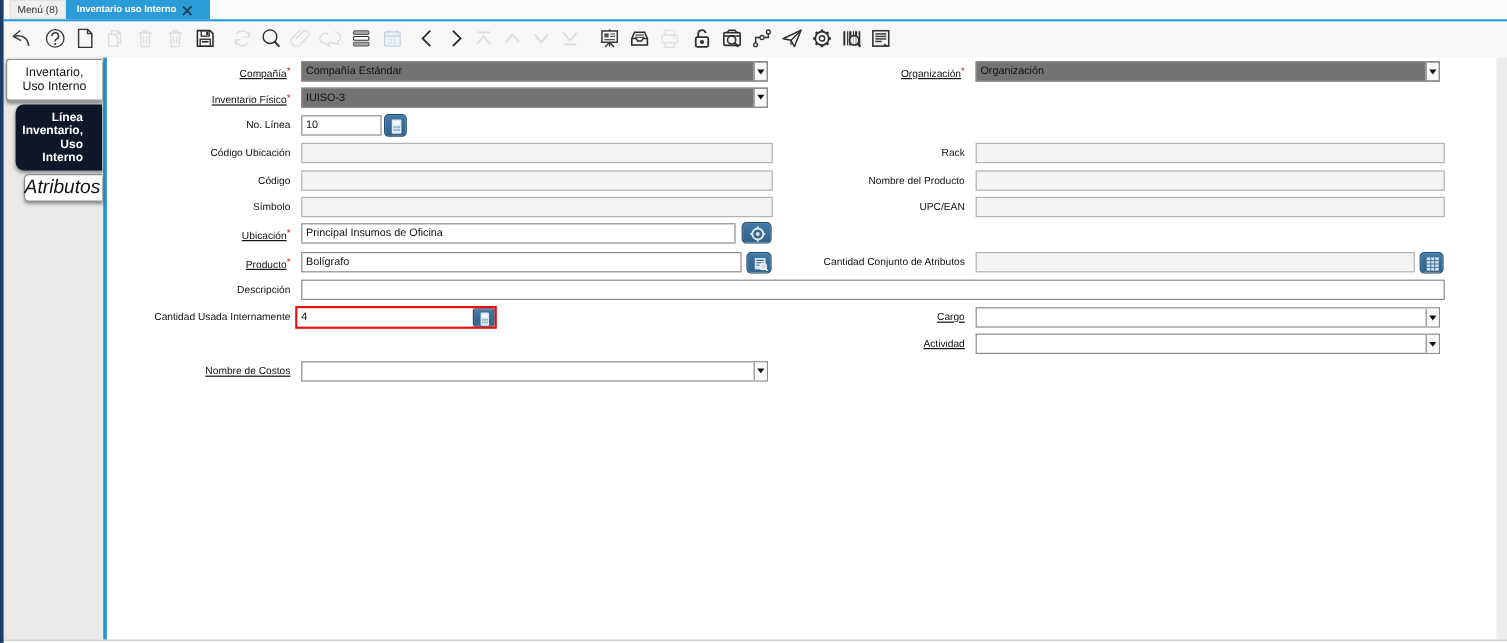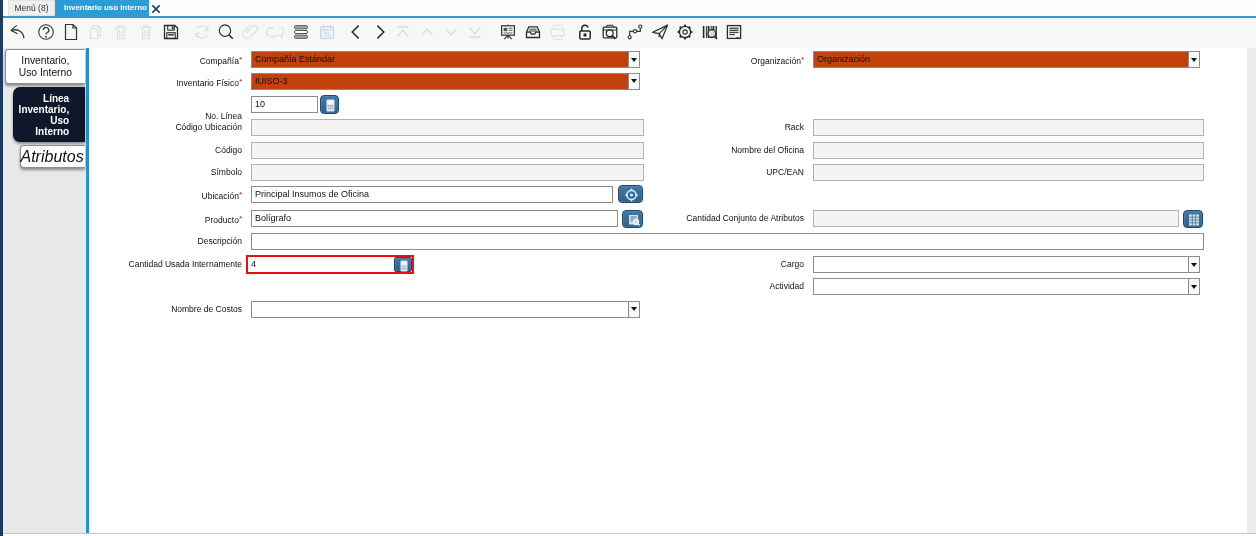--- a/index.html
+++ b/index.html
@@ -3,39 +3,39 @@
 <meta charset="utf-8">
 <style>
 *{margin:0;padding:0;box-sizing:border-box}
 html,body{width:1256px;height:536px;overflow:hidden}
 body{font-family:"Liberation Sans",sans-serif;background:#fff;position:relative}
 .abs{position:absolute}
 
 #navstrip{left:0;top:0;width:2.5px;height:536px;background:#1b3c63;z-index:5}
 #tabbar{left:3px;top:0;width:1253px;height:16px;background:#fcfcfc}
 #tabmenu{left:8px;top:0;width:47px;height:16px;background:#f0f0f0;border:1px solid #e3e3e3;color:#333;font-size:8.5px;line-height:15px;text-align:center}
-#tabact{left:55px;top:0;width:94px;height:16px;background:#2b9cd8;color:#fff;font-size:8px;font-weight:bold;line-height:15px;text-align:left;padding-left:9px;letter-spacing:-0.05px}
+#tabact{left:55px;top:0;width:120px;height:16px;background:#2b9cd8;color:#fff;font-size:8px;font-weight:bold;line-height:15px;text-align:left;padding-left:9px;letter-spacing:-0.05px}
 #blueline{left:3px;top:16px;width:1253px;height:2px;background:#2b9cd8}
 #toolbar{left:3px;top:18px;width:1253px;height:30px;background:#f7f7f7}
 .ti{position:absolute;top:4px;width:20px;height:20px}
 
 #sidebar{left:2.5px;top:48px;width:86.1px;height:485px;background:#e9e9e9;border-right:3.4px solid #2196d3}
 .vtab{position:absolute;font-size:10px;color:#111}
 #vt1{left:4.6px;top:49px;width:80.6px;height:35.2px;background:#fff;border:1px solid #8f8f8f;border-right:none;border-radius:3px 0 0 3px;text-align:center;line-height:12.3px;padding-top:5px;font-size:10.3px;box-shadow:0 2px 3px rgba(0,0,0,.4)}
 #vt2{left:12.7px;top:86.5px;width:72.5px;height:55.6px;background:#0f172a;border-radius:7px 0 0 7px;color:#fff;font-weight:bold;text-align:right;padding:6px 16px 0 0;line-height:11.3px;font-size:10px;box-shadow:0 2px 3px rgba(0,0,0,.4)}
 #vt3{left:19.5px;top:145.3px;width:65.7px;height:23px;background:#fff;border:1px solid #8f8f8f;border-right:none;border-radius:4px 0 0 4px;font-style:italic;text-align:center;line-height:21px;padding-right:4px;font-size:16px;box-shadow:0 2px 3px rgba(0,0,0,.4)}
 
 .lb{position:absolute;font-size:8.5px;color:#111;text-align:right;height:17px;line-height:17px;white-space:nowrap}
 .lbL{left:89px;width:153px}
 .lbR{left:600px;width:204px}
-.u{}
+.u{text-decoration:underline}
 .req{color:#e00404;font-size:8px;vertical-align:2px}
 .fld{position:absolute;background:#fff;border:1px solid #8c8c8c;font-size:9px;color:#111;line-height:15px;padding:0 3px;height:17px;white-space:nowrap;overflow:hidden}
 .dis{background:#f4f4f4;border:1px solid #b3b3b3}
-.gry{background:#c2410c}
+.gry{background:#737373}
 .cmb .arr{position:absolute;right:0;top:0;width:11px;height:15px;background:#f8f8f8;border-left:1px solid #8c8c8c}
 .arr:after{content:"";position:absolute;left:2.4px;top:5.5px;border:3.2px solid transparent;border-top:4.5px solid #111}
 .num{text-align:left}
 .btn{position:absolute;background:linear-gradient(180deg,#4379a5 0%,#3a6d99 45%,#30618d 100%);border:1px solid #1b4a70;border-radius:4px;box-shadow:inset 0 0 0 0.5px rgba(255,255,255,.15)}
 .btn svg{position:absolute;left:0;top:0}
 .red{position:absolute;border:2px solid #e90f0f;background:#fff}
 </style>
 </head>
 <body>
 <div class="abs" id="navstrip"></div>
@@ -204,21 +204,21 @@
 <div class="vtab" id="vt3">Atributos</div>
 
 <div class="lb lbL" style="top:51px"><span class="u">Compañía</span><span class="req">*</span></div>
 <div class="fld gry cmb" style="left:251px;top:51px;width:389px">Compañía Estándar<span class="arr"></span></div>
 <div class="lb lbR" style="top:51px"><span class="u">Organización</span><span class="req">*</span></div>
 <div class="fld gry cmb" style="left:813px;top:51px;width:387px">Organización<span class="arr"></span></div>
 
 <div class="lb lbL" style="top:72.5px"><span class="u">Inventario Físico</span><span class="req">*</span></div>
 <div class="fld gry cmb" style="left:251px;top:72.5px;width:389px">IUISO-3<span class="arr"></span></div>
 
-<div class="lb lbL" style="top:108px">No. Línea</div>
+<div class="lb lbL" style="top:96px">No. Línea</div>
 <div class="fld num" style="left:251px;top:96px;width:67px;padding-right:1.5px">10</div>
 <div class="btn" style="left:320px;top:95px;width:19px;height:19px">
     <svg width="19" height="19" viewBox="0 0 19 19">
       <rect x="5.5" y="3.5" width="8" height="12" rx="1" fill="#dfe9f1"></rect>
       <rect x="6.8" y="5" width="5.4" height="3" fill="#f6fafc"></rect>
       <g fill="#8fadc4">
         <rect x="6.8" y="9.2" width="1.6" height="1.6"></rect>
         <rect x="8.8" y="9.2" width="1.6" height="1.6"></rect>
         <rect x="10.8" y="9.2" width="1.6" height="1.6"></rect>
         <rect x="6.8" y="11.6" width="1.6" height="1.6"></rect>
@@ -228,21 +228,21 @@
     </svg>
   </div>
 
 <div class="lb lbL" style="top:119.4px">Código Ubicación</div>
 <div class="fld dis" style="left:251px;top:119.4px;width:393px"></div>
 <div class="lb lbR" style="top:119.4px">Rack</div>
 <div class="fld dis" style="left:813px;top:119.4px;width:391px"></div>
 
 <div class="lb lbL" style="top:141.6px">Código</div>
 <div class="fld dis" style="left:251px;top:141.6px;width:393px"></div>
-<div class="lb lbR" style="top:141.6px">Nombre del Oficina</div>
+<div class="lb lbR" style="top:141.6px">Nombre del Producto</div>
 <div class="fld dis" style="left:813px;top:141.6px;width:391px"></div>
 
 <div class="lb lbL" style="top:163.8px">Símbolo</div>
 <div class="fld dis" style="left:251px;top:163.8px;width:393px"></div>
 <div class="lb lbR" style="top:163.8px">UPC/EAN</div>
 <div class="fld dis" style="left:813px;top:163.8px;width:391px"></div>
 
 <div class="lb lbL" style="top:186px"><span class="u">Ubicación</span><span class="req">*</span></div>
 <div class="fld" style="left:251px;top:186px;width:362px">Principal Insumos de Oficina</div>
 <div class="btn" style="left:618px;top:185px;width:25px;height:18px">

